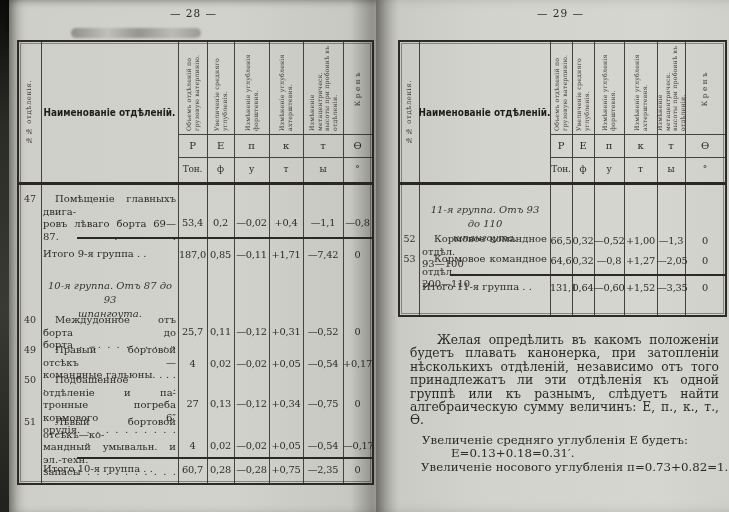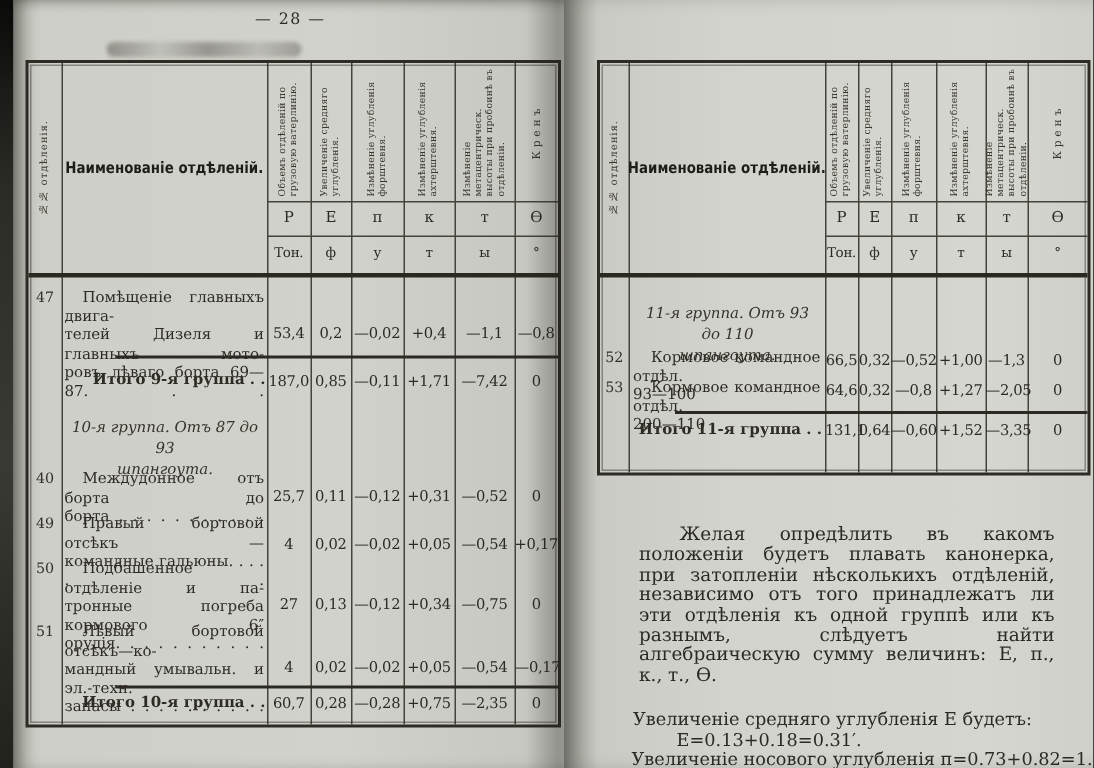--- a/index.html
+++ b/index.html
@@ -66,27 +66,27 @@
   .R3{left:224px;width:33px}.R4{left:257px;width:28px}.R5{left:285px;width:40px}
 
   
   .rownum{position:absolute;text-align:center;font-size:9.5px;color:#33302a;}
   .ltable .rownum{left:0;width:22px;} .rtable .rownum{left:0;width:19px;}
   .nameblk{position:absolute;color:#2e2b25;font-size:10px;line-height:12.5px;}
   .lnb{left:24px;width:133px;} .rnb{left:22px;width:125px;}
   .jl{text-align:justify;text-align-last:justify;}
   .ll{text-align:left;}
   .ind{text-indent:12px;}
-  .itogo{position:absolute;text-align:right;font-size:10px;color:#2e2b25;font-weight:bold;}
+  .itogo{position:absolute;text-align:left;font-size:10px;color:#2e2b25;}
   .ltable .itogo{left:24px;width:134px;} .rtable .itogo{left:22px;width:126px;}
   .groupblk{position:absolute;text-align:center;font-style:italic;font-size:10px;line-height:14px;color:#35322b;}
 
   
   .textblock{position:absolute;left:34px;top:334px;width:309px;color:#2b2923;}
-  .para{margin:16px;text-align:justify;text-indent:27px;font-size:12.3px;line-height:13.4px;}
+  .para{margin:0;text-align:justify;text-indent:27px;font-size:12.3px;line-height:13.4px;}
   .fgroup{margin-top:6px;}
   .fline{font-size:11.8px;line-height:13.6px;white-space:nowrap;}
   .f1{padding-left:12px}.f2{padding-left:41px}.f3{padding-left:11px}
 </style>
 </head>
 <body>
 
 <div class="scan">
   <div class="edge-left"></div>
   <div class="corner-blotch"></div>
@@ -146,21 +146,20 @@
         <span class="val L1">ф</span>
         <span class="val L2">у</span>
         <span class="val L3">т</span>
         <span class="val L4">ы</span>
         <span class="val L5">°</span>
       </div>
 
       <span class="rownum" style="top:151px">47</span>
       <div class="nameblk lnb" style="top:151px">
         <div class="jl ind">Помѣщеніе главныхъ двига-</div>
-        <div class="jl">телей Дизеля и главныхъ мото-</div>
         <div class="jl">ровъ лѣваго борта 69—87. . .</div>
       </div>
       <div class="valrow" style="top:174px">
         <span class="val L0">53,4</span>
         <span class="val L1">0,2</span>
         <span class="val L2">—0,02</span>
         <span class="val L3">+0,4</span>
         <span class="val L4">—1,1</span>
         <span class="val L5">—0,8</span>
       </div>
@@ -248,20 +247,21 @@
         <span class="val L1">0,28</span>
         <span class="val L2">—0,28</span>
         <span class="val L3">+0,75</span>
         <span class="val L4">—2,35</span>
         <span class="val L5">0</span>
       </div>
     </div>
   </div>
 
   <div class="page rpage">
+    <div class="pagenum">— 29 —</div>
 
     <div class="ctable rtable">
       <div class="vl" style="left:19px"></div>
       <div class="vl" style="left:150px"></div>
       <div class="vl" style="left:172px"></div>
       <div class="vl" style="left:194px"></div>
       <div class="vl" style="left:224px"></div>
       <div class="vl" style="left:257px"></div>
       <div class="vl" style="left:285px"></div>
       <div class="hl" style="top:92px;left:150px;right:0"></div>

